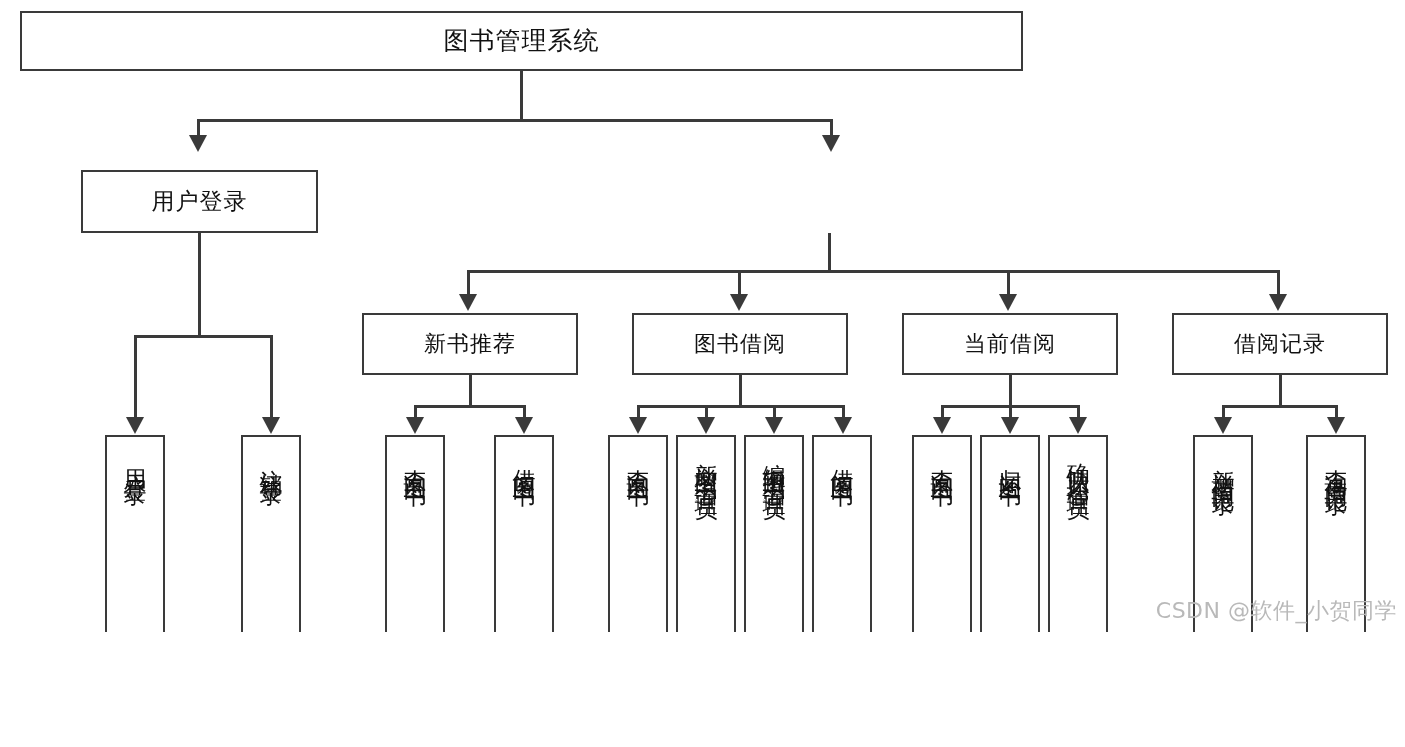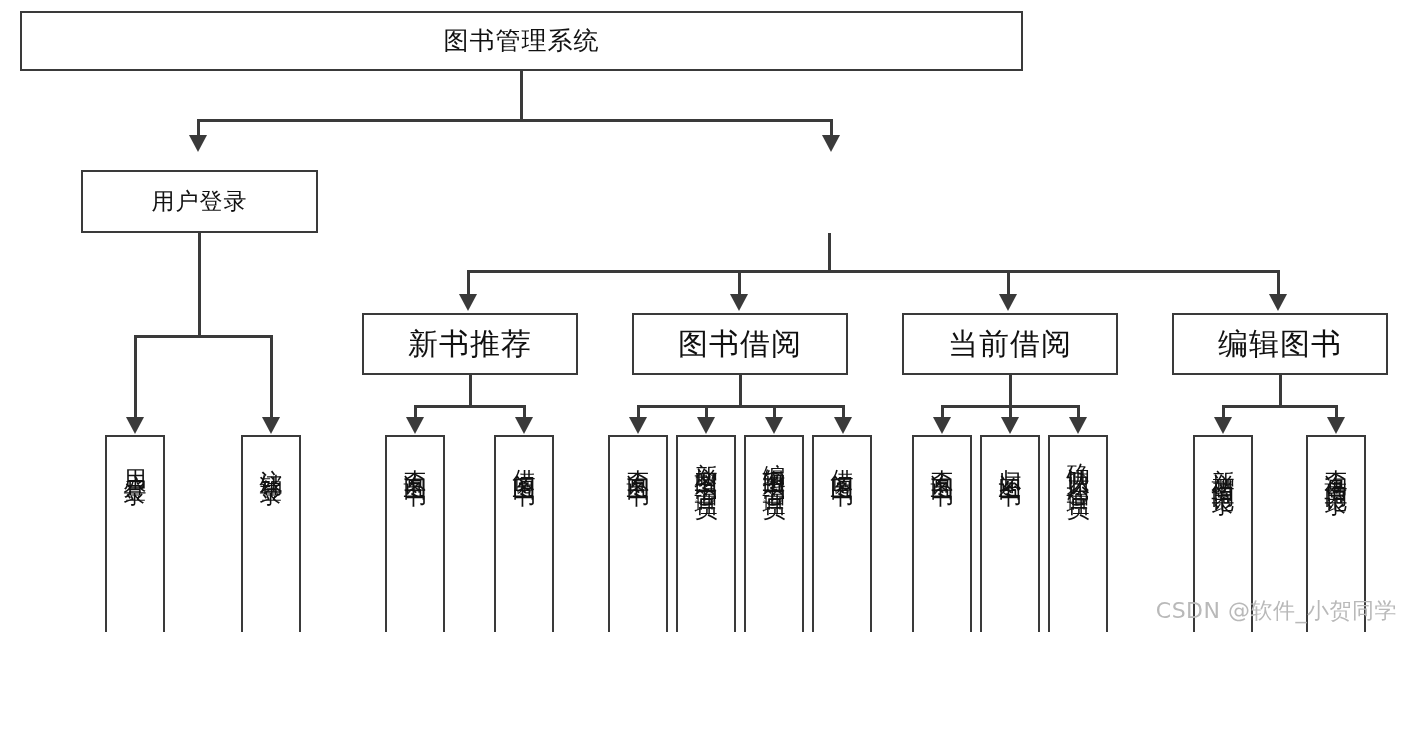--- a/index.html
+++ b/index.html
@@ -36,21 +36,21 @@
     line-height: 1.18;
     letter-spacing: 1px;
     white-space: nowrap;
   }
   
   .node.root .label {
     font-size: 25px;
   }
   
   .node.h2 .label { font-size: 23px; }
-  .node.h3 .label { font-size: 30px; }
+  .node.h3 .label { font-size: 22px; }
 
   
   .node.leaf {
     align-items: flex-start;
     justify-content: center;
     padding-top: 14px;
   }
   .node.leaf .label {
     writing-mode: vertical-rl;
     text-orientation: upright;
@@ -136,21 +136,21 @@
   <div class="node h3" style="left:362px; top:313px; width:216px; height:62px;">
     <span class="label">新书推荐</span>
   </div>
   <div class="node h3" style="left:902px; top:313px; width:216px; height:62px;">
     <span class="label">当前借阅</span>
   </div>
   <div class="node h3" style="left:632px; top:313px; width:216px; height:62px;">
     <span class="label">图书借阅</span>
   </div>
   <div class="node h3" style="left:1172px; top:313px; width:216px; height:62px;">
-    <span class="label">编辑图书</span>
+    <span class="label">借阅记录</span>
   </div>
 
   <div class="ln v" style="left:469px; top:375px; height:30px;"></div>
   <div class="ln h" style="left:414px; top:405px; width:112px;"></div>
   <div class="ln v" style="left:414px; top:405px; height:14px;"></div>
   <div class="ln v" style="left:523px; top:405px; height:14px;"></div>
   <div class="arrow" style="left:406px; top:417px;"></div>
   <div class="arrow" style="left:515px; top:417px;"></div>
 
   <div class="ln v" style="left:739px; top:375px; height:30px;"></div>

